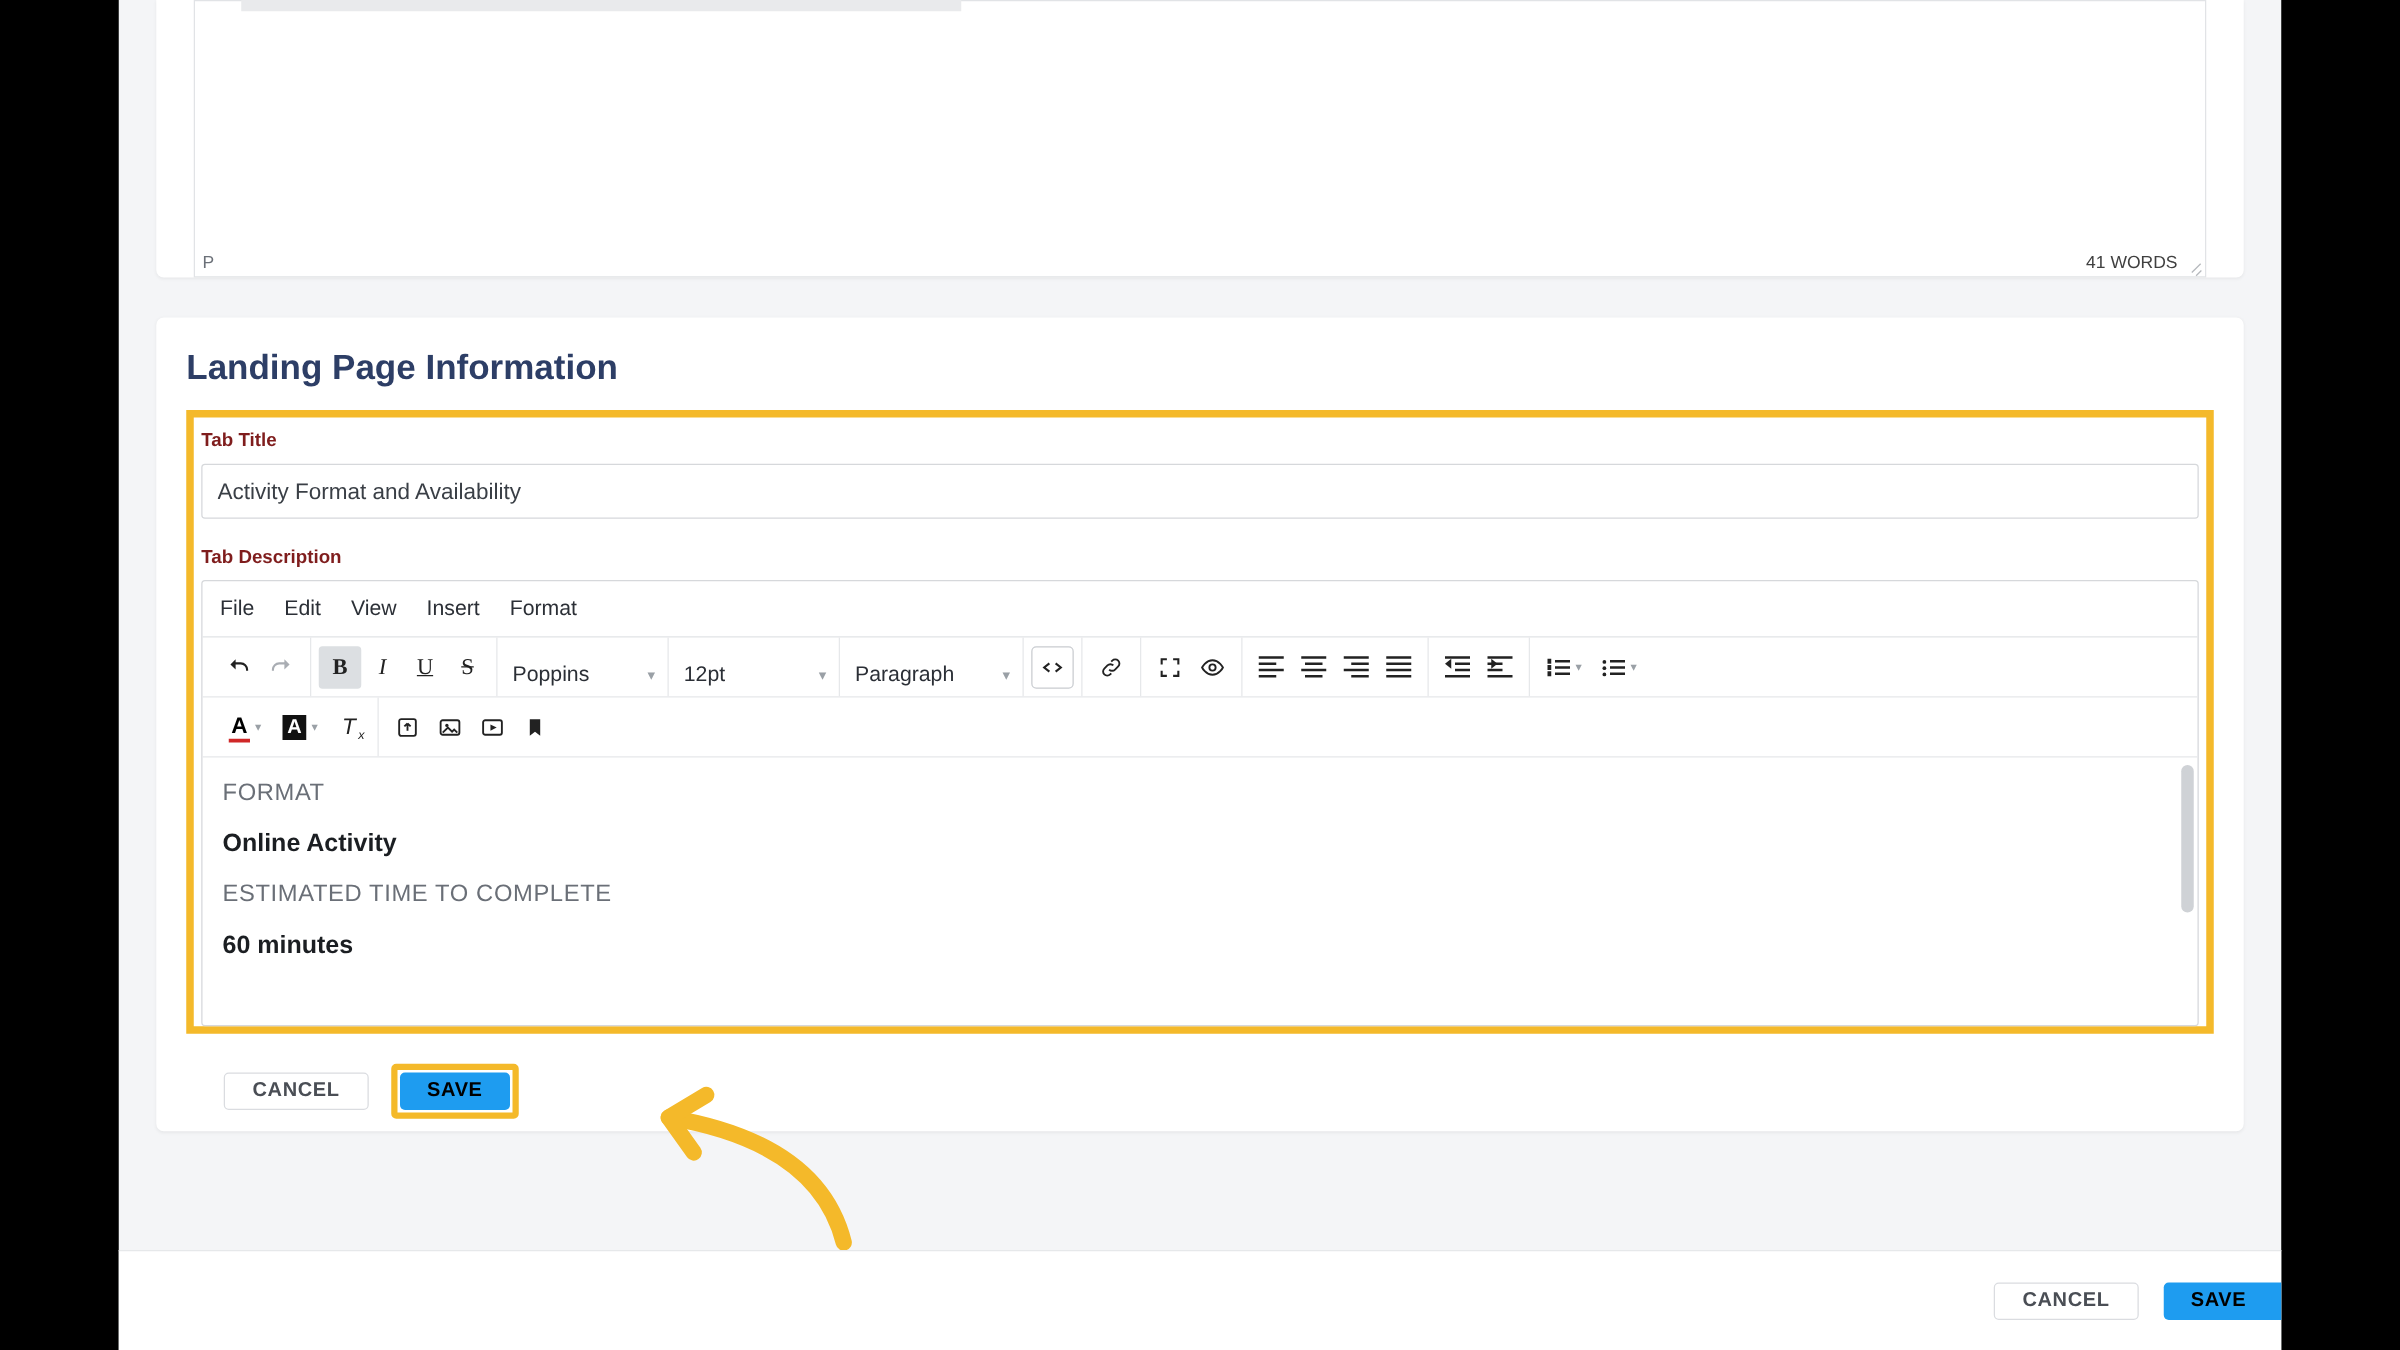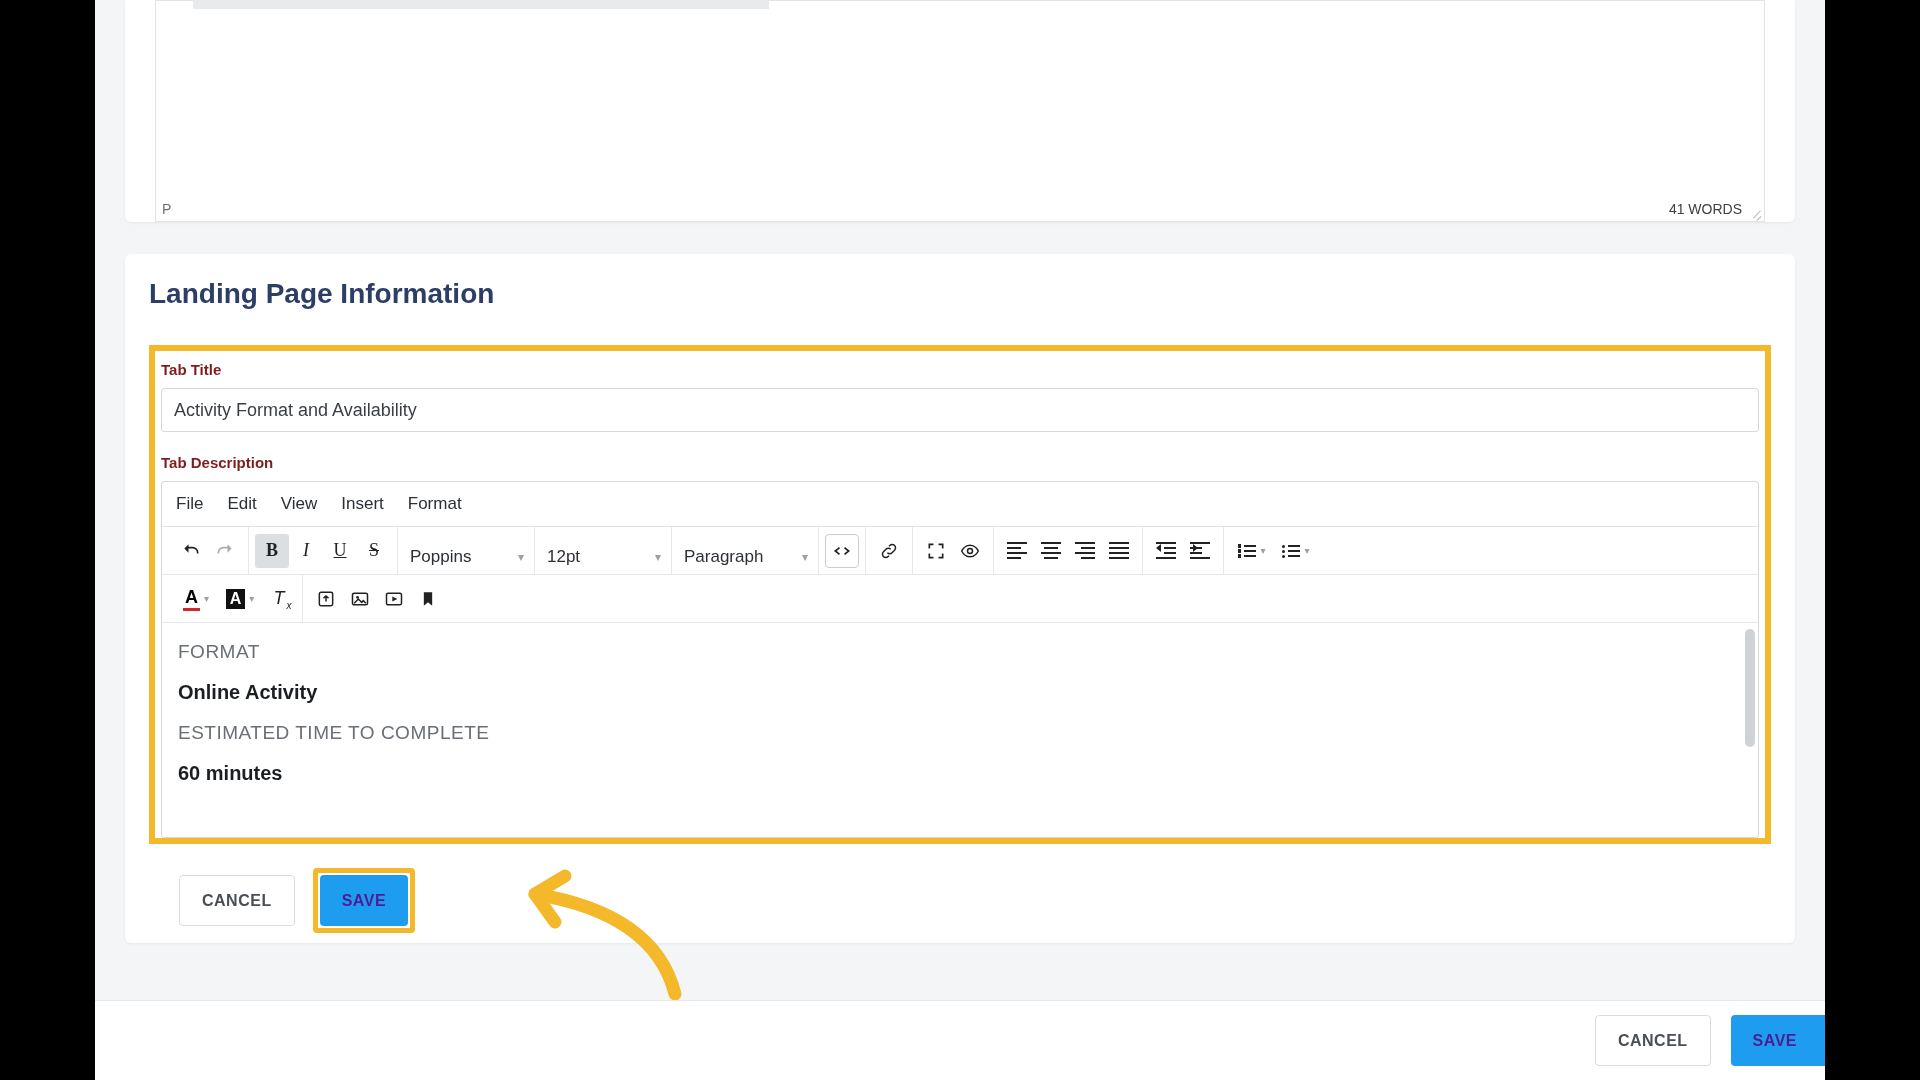--- a/index.html
+++ b/index.html
@@ -68,21 +68,21 @@
   position: absolute;
   background: #b5b8bc;
 }
 .resize-handle::before { right: 0; bottom: 4px; width: 10px; height: 1px; transform: rotate(-45deg); }
 .resize-handle::after  { right: 0; bottom: 0; width: 6px; height: 1px; transform: rotate(-45deg); }
 
 .section-heading {
   font-size: 28px;
   font-weight: 700;
   color: #2d3e66;
-  margin-bottom: 35px;
+  margin-bottom: 18px;
 }
 .highlight-box {
   border: 6px solid #f4b92a;
 }
 .form-label {
   font-size: 15px;
   font-weight: 700;
   color: #7f1d1d;
   margin: 10px 0 10px 6px;
 }
@@ -200,38 +200,38 @@
 }
 .statusbar .resize-handle { right: 2px; bottom: 2px; }
 
 .btn-row {
   display: flex;
   gap: 18px;
   margin: 24px 0 0 30px;
   align-items: center;
 }
 .btn {
-  height: 51px;
+  height: 30px;
   padding: 0 22px;
   border-radius: 4px;
   font-size: 16px;
   font-weight: 700;
   letter-spacing: .5px;
   cursor: pointer;
   display: inline-flex;
   align-items: center;
 }
 .btn-cancel {
   background: #fff;
   color: #4a4e55;
   border: 1px solid #dadce0;
 }
 .btn-save {
   background: #1e9cf0;
-  color: #4c1d95;
+  color: #000000;
   border: none;
 }
 .save-highlight {
   border: 5px solid #f4b92a;
   border-radius: 4px;
   padding: 2px;
   display: inline-flex;
 }
 .arrow {
   position: absolute;

